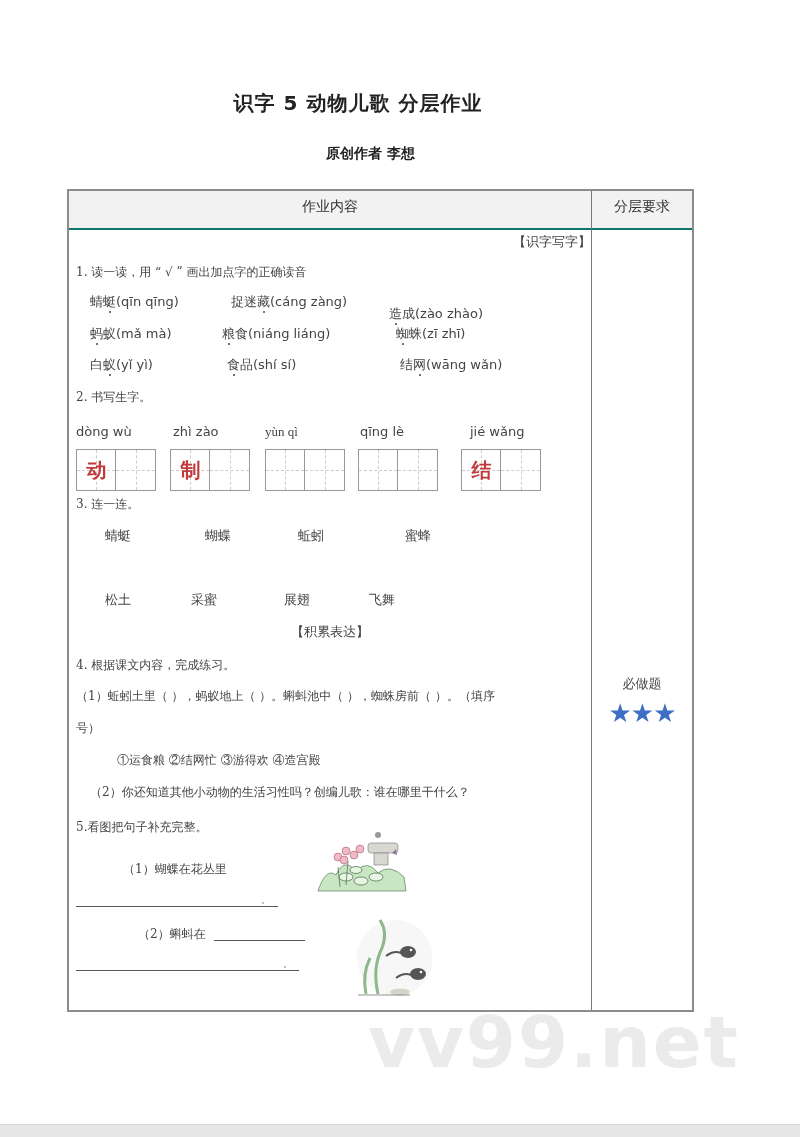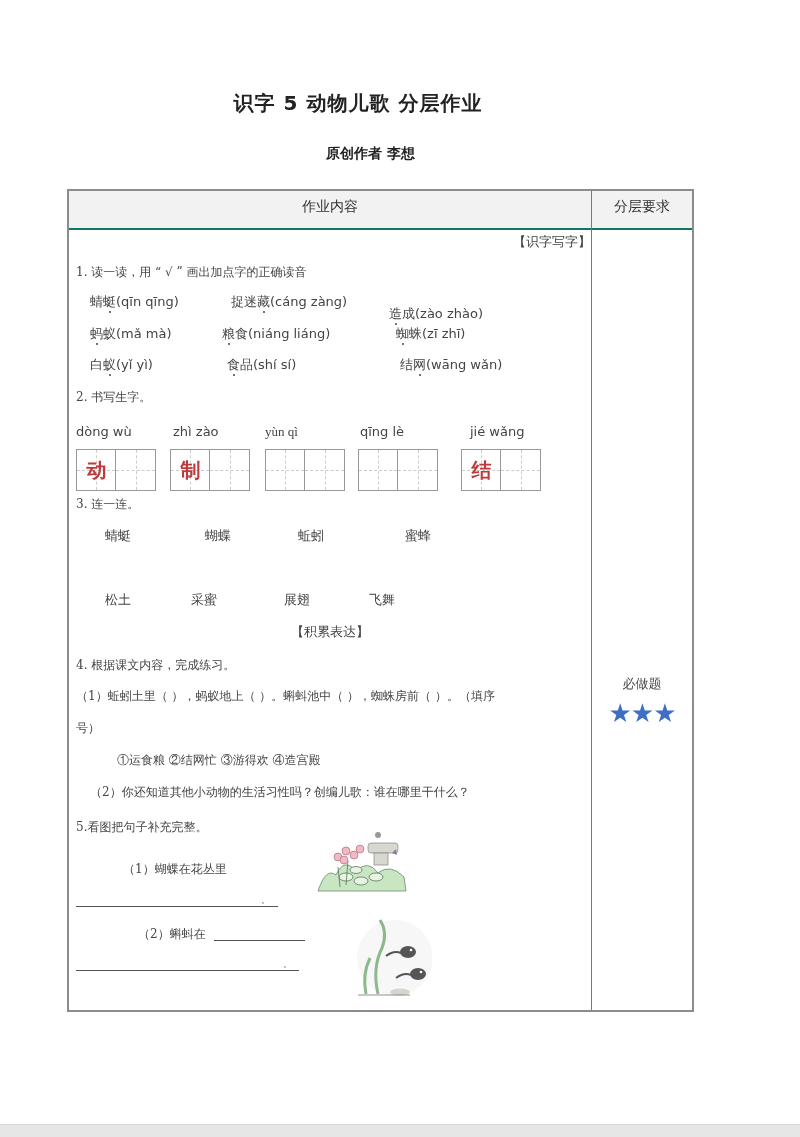--- a/index.html
+++ b/index.html
@@ -44,20 +44,21 @@
   .stars { position: absolute; left: 523px; top: 508px; width: 100px; text-align: center; font-size: 26px; color: #3f6fc4; letter-spacing: -1px; line-height: 28px; }
 
   .pic { position: absolute; }
   .watermark { position: absolute; left: 368px; top: 1000px; font-family: "DejaVu Sans", "Liberation Sans", sans-serif; font-weight: bold; font-size: 72px; color: #ebebeb; letter-spacing: 2px; z-index: 0; }
 </style>
 </head>
 <body>
 
 <div class="page">
 
+  <div class="watermark">vv99.net</div>
 
   <div class="title">识字 5  动物儿歌    分层作业</div>
   <div class="subtitle">原创作者 李想</div>
 
   <div class="table">
     <div class="thead">
       <div class="th th-content">作业内容</div>
       <div class="th th-req">分层要求</div>
     </div>
     <div class="vdiv"></div>

